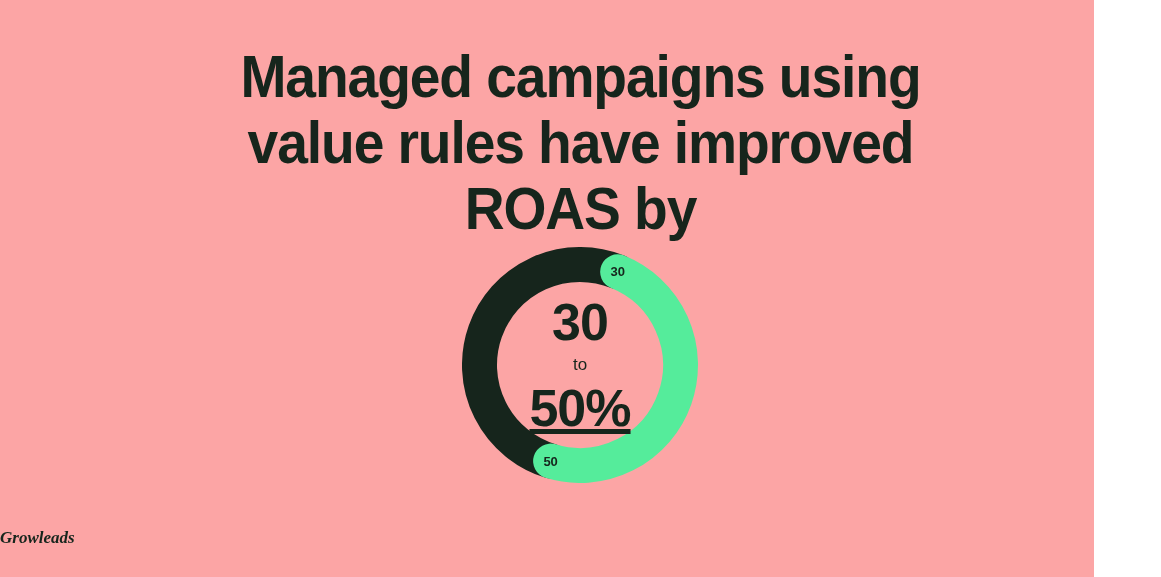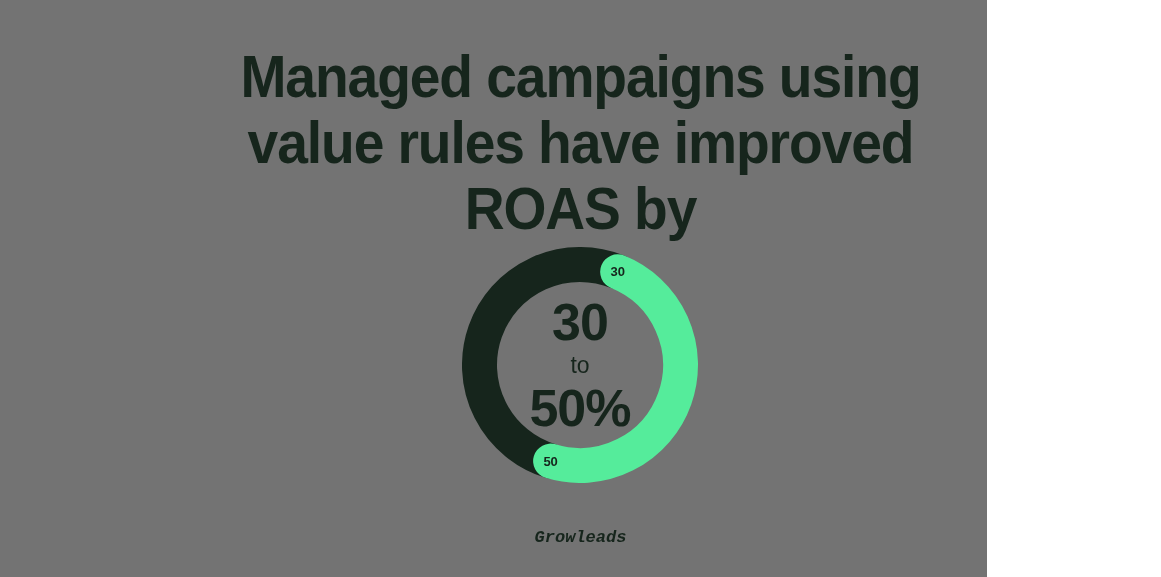--- a/index.html
+++ b/index.html
@@ -8,23 +8,23 @@
   }
   body {
     width: 1161px;
     height: 577px;
     background: #ffffff;
     font-family: "Liberation Sans", sans-serif;
     overflow: hidden;
   }
   .canvas {
     position: relative;
-    width: 987px;
+    width: 1094px;
     height: 577px;
-    background: #737373;
+    background: #fca5a5;
   }
 
   
   .headline {
     position: absolute;
     left: 0;
     top: 44px;
     width: 1161px;
     text-align: center;
     color: #16251c;
@@ -83,43 +83,44 @@
     font-family: "Liberation Sans", sans-serif;
     font-weight: bold;
     font-size: 52px;
     line-height: 52px;
     color: #16251c;
     letter-spacing: -1px;
   }
   .c-mid {
     font-family: "Liberation Sans", sans-serif;
     font-weight: normal;
-    font-size: 23px;
+    font-size: 17px;
     line-height: 30px;
     color: #16251c;
     margin: 2px 0 0 0;
   }
   .c-bot {
     font-family: "Liberation Sans", sans-serif;
     font-weight: bold;
     font-size: 52px;
     line-height: 54px;
     color: #16251c;
     letter-spacing: -1px;
     margin-top: 1px;
+    text-decoration: underline;
   }
 
   
   .caption {
     position: absolute;
     left: 0;
     top: 528px;
     width: 1161px;
-    text-align: center;
-    font-family: Liberation Mono, monospace;
+    text-align: left;
+    font-family: Liberation Serif, serif;
     font-style: italic;
     font-weight: bold;
     font-size: 17px;
     color: #16251c;
   }
 </style>
 </head>
 <body>
 
 <div class="canvas">

